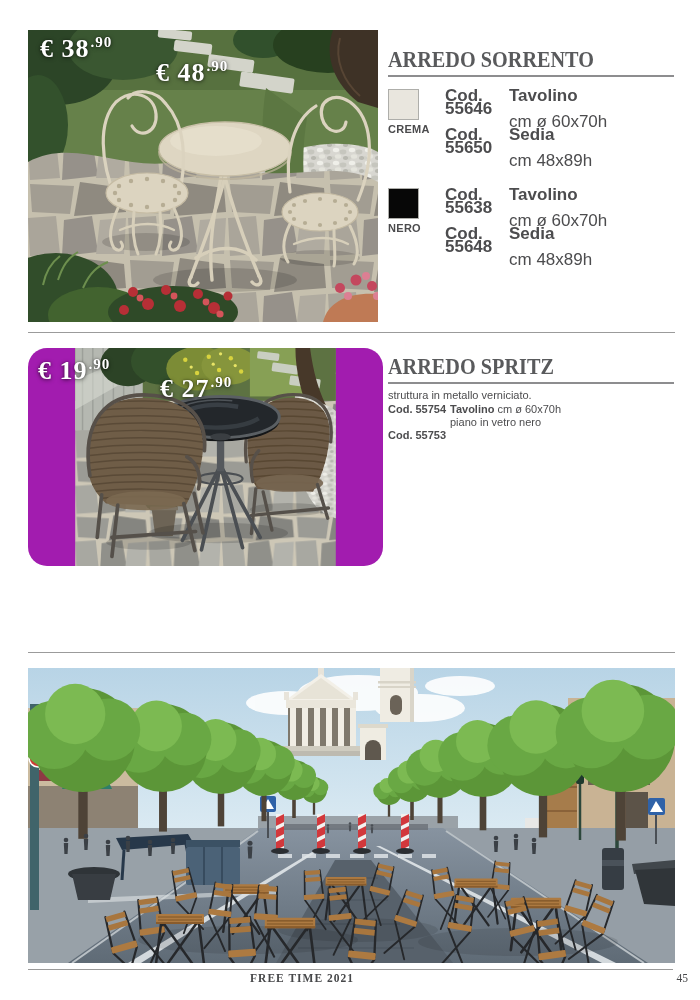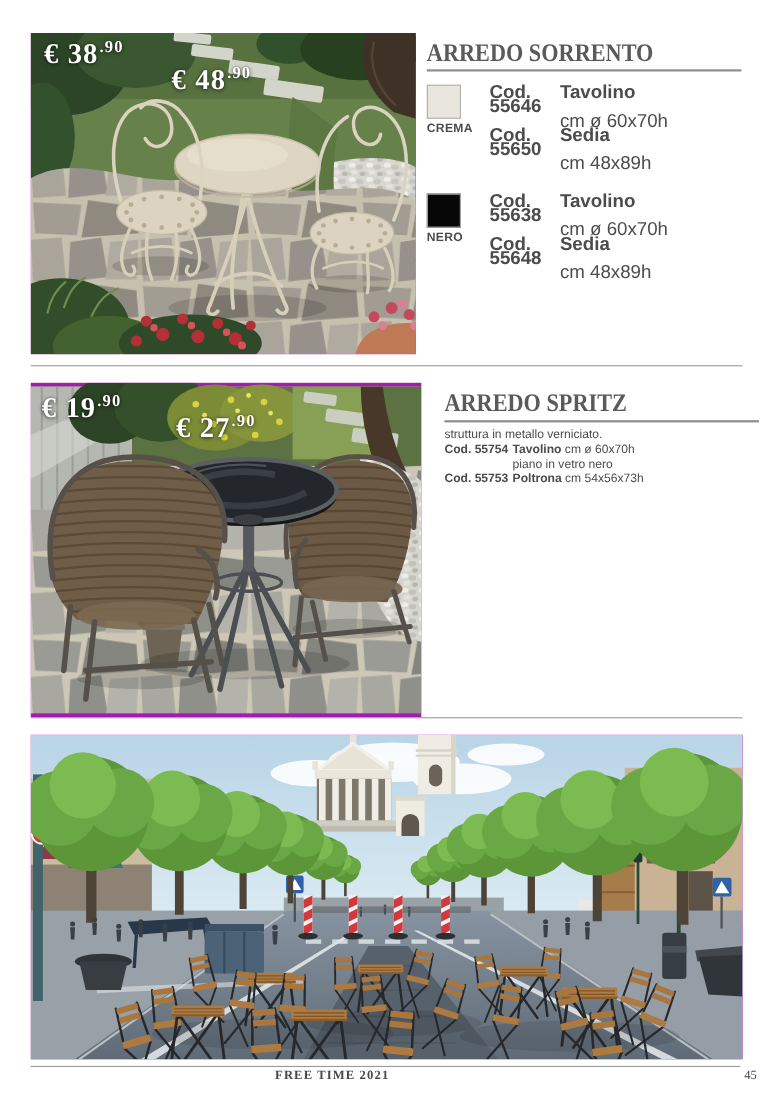--- a/index.html
+++ b/index.html
@@ -1,28 +1,28 @@
 <!DOCTYPE html>
 <html><head>
 <meta charset="utf-8">
 <style>
   html,body{margin:0;padding:0;}
   body{width:700px;height:1000px;background:#ffffff;font-family:"Liberation Sans",sans-serif;position:relative;overflow:hidden;}
   .photo{position:absolute;overflow:hidden;background:#a21caf;}
   .photo svg{display:block;width:100%;height:100%;}
   #photo1{left:28px;top:30px;width:350px;height:292px;}
-  #photo2{left:28px;top:348px;width:355px;height:304px;}
+  #photo2{left:28px;top:348px;width:355px;height:218px;border-radius:19px;}
   #photo3{left:28px;top:668px;width:647px;height:295px;}
   .price{position:absolute;font-family:"Liberation Serif",serif;font-weight:bold;color:#ffffff;
          font-size:26px;letter-spacing:1px;text-shadow:0 1px 4px rgba(0,0,0,.6),0 0 2px rgba(0,0,0,.4);white-space:nowrap;}
   .price sup{font-size:58%;vertical-align:super;margin-left:1px;}
   #p1a{left:12px;top:4px;} #p1b{left:128px;top:28px;}
   #p2a{left:10px;top:8px;} #p2b{left:132px;top:26px;}
   .col{position:absolute;left:388px;width:286px;color:#4c4c4e;}
-  #col1{top:36px;} #col2{top:355px;margin-left:16px;}
+  #col1{top:48px;} #col2{top:355px;}
   .sec-title{font-family:"Liberation Serif",serif;font-weight:bold;font-size:23px;line-height:23px;color:#595a5c;
              transform:scaleX(.88);transform-origin:left center;white-space:nowrap;letter-spacing:0;}
   .title-rule{border:none;border-top:2px solid #8d8d8f;margin:4px 0 0 0;width:100%;}
   .subtitle{font-size:11px;line-height:13px;margin-top:5px;color:#4c4c4e;}
   .variants{margin-top:12px;}
   .variant{display:flex;gap:12px;margin-bottom:21px;}
   .swatch-wrap{width:45px;flex:0 0 45px;}
   .swatch{display:block;width:31px;height:31px;border:1px solid #aeaeaa;box-sizing:border-box;}
   .swatch-label{display:block;font-size:11px;font-weight:bold;margin-top:3px;letter-spacing:.3px;color:#4b4b4d;}
   .coderow{display:grid;grid-template-columns:64px 1fr;font-size:17px;line-height:13px;column-gap:0;}
@@ -391,21 +391,20 @@
 <div id="col2" class="col">
   <div class="sec-title">ARREDO SPRITZ</div>
   <hr class="title-rule">
   <div class="subtitle">struttura in metallo verniciato.</div>
   <div class="coderow2">
     <span class="code">Cod. 55754</span>
     <span><b>Tavolino</b> <span>cm ø 60x70h</span></span>
     <span></span>
     <span>piano in vetro nero</span>
     <span class="code">Cod. 55753</span>
-    <span><b>Poltrona</b> <span>cm 54x56x73h</span></span>
     <span></span>
   </div>
 </div>
 
 <hr id="sep2" class="sep">
 
 <div id="photo3" class="photo">
   <svg viewBox="0 0 647 295">
     <defs>
       <linearGradient id="skyg" x1="0" y1="0" x2="0" y2="1">

